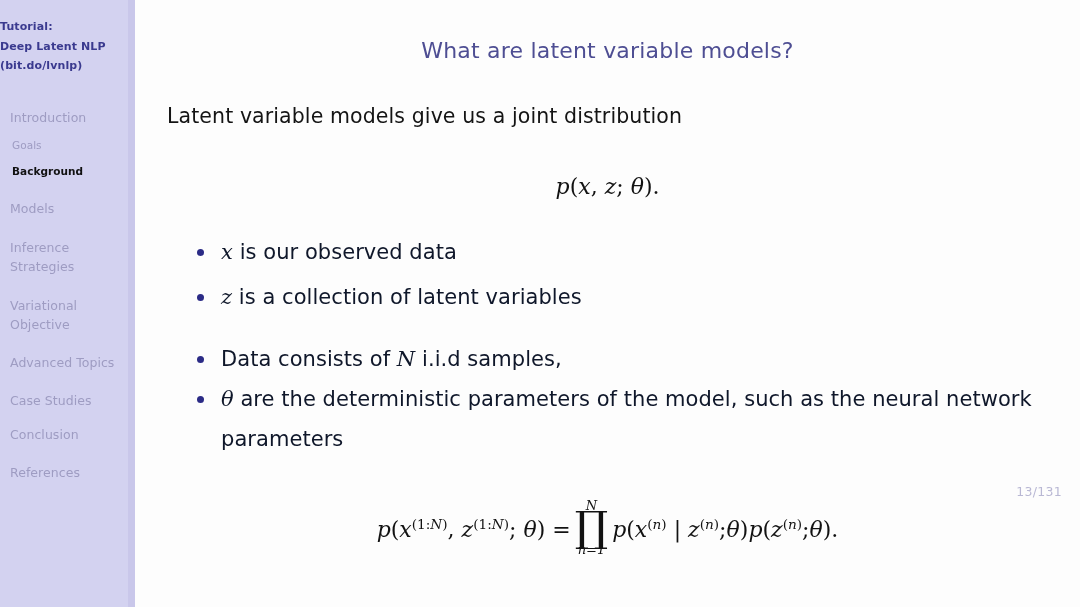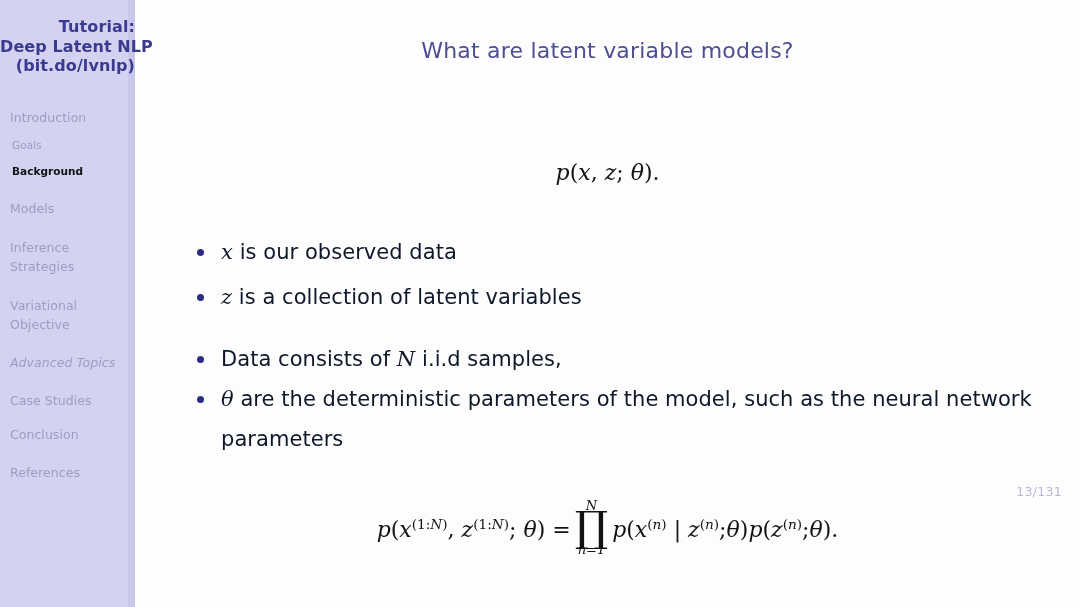--- a/index.html
+++ b/index.html
@@ -35,24 +35,24 @@
     left: 128px;
     top: 0;
     width: 7px;
     height: 607px;
     background: #c9c7ea;
   }
   .sidebar-title {
     position: relative;
     z-index: 2;
     padding-top: 17px;
-    text-align: right;
+    text-align: left;
     color: #3a3a8f;
     font-weight: bold;
-    font-size: 16px;
+    font-size: 11px;
     line-height: 19.5px;
     letter-spacing: 0.1px;
   }
   .sidebar-title div { white-space: nowrap; }
 
   .toc {
     position: relative;
     z-index: 2;
     margin-top: 33px;
   }
@@ -99,21 +99,21 @@
   .lead {
     position: absolute;
     top: 104px;
     left: 32px;
     font-size: 20.5px;
     color: #141414;
     letter-spacing: 0.1px;
   }
   .eq-display {
     position: absolute;
-    top: 160px;
+    top: 174px;
     left: 0;
     width: 945px;
     text-align: center;
     font-family: "DejaVu Serif", serif;
     font-size: 22px;
     color: #121212;
   }
   .math { font-family: "DejaVu Serif", serif; font-style: italic; }
   .math-up { font-style: normal; }
   .sup {
@@ -222,31 +222,32 @@
       <div class="toc-item sub active" style="margin-bottom:20px;">Background</div>
       <div class="toc-item" style="margin-bottom:20px;">Models</div>
       <div class="toc-item two-line" style="margin-bottom:20px;">
         <div>Inference</div>
         <div>Strategies</div>
       </div>
       <div class="toc-item two-line" style="margin-bottom:20px;">
         <div>Variational</div>
         <div>Objective</div>
       </div>
-      <div class="toc-item" style="margin-bottom:20px;font-style:italic;">Advanced Topics</div>
+      <div class="toc-item" style="margin-bottom:20px;">Advanced Topics</div>
       <div class="toc-item" style="">Case Studies</div>
       <div class="toc-item" style="margin-bottom:20px;">Conclusion</div>
       <div class="toc-item">References</div>
     </div>
   </div>
 
   <div class="content">
 
     <div class="slide-title">What are latent variable models?</div>
 
+    <div class="lead">Latent variable models give us a joint distribution</div>
 
     <div class="eq-display">
       <span class="math">p</span><span class="math-up" style="font-family:'DejaVu Serif',serif;">(</span><span class="math">x</span><span class="math-up" style="font-family:'DejaVu Serif',serif;">,&nbsp;</span><span class="math">z</span><span class="math-up" style="font-family:'DejaVu Serif',serif;">;&nbsp;</span><span class="math">θ</span><span class="math-up" style="font-family:'DejaVu Serif',serif;">).</span>
     </div>
 
     <div class="bullets">
 
       <div class="bullet-row b1">
         <span class="dot"></span>
         <span class="math">x</span><span> is our observed data</span>

